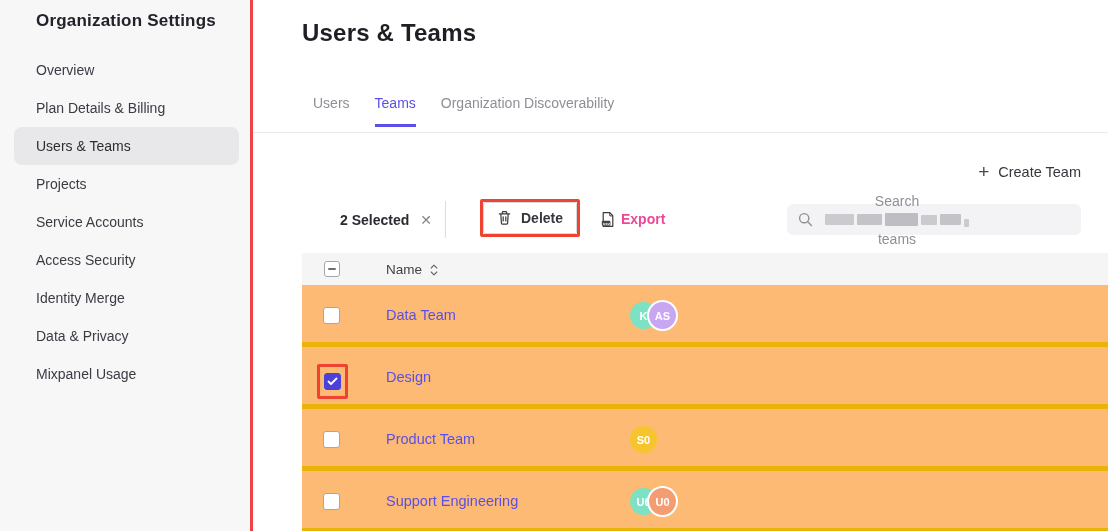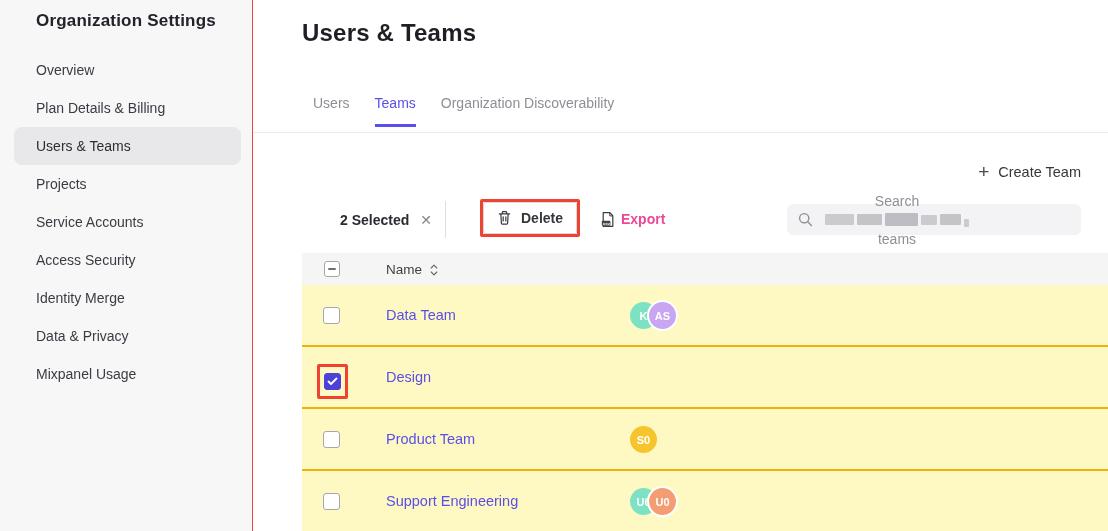--- a/index.html
+++ b/index.html
@@ -1,21 +1,21 @@
 <!DOCTYPE html>
 <html><head>
 <meta charset="utf-8">
 <style>
   * { margin:0; padding:0; box-sizing:border-box; }
   html,body { background:#fff; }
   body { font-family:"Liberation Sans","DejaVu Sans",sans-serif; }
   .app { position:relative; width:1108px; height:531px; overflow:hidden; background:#fff; }
 
   
-  .sidebar { position:absolute; left:0; top:0; width:253px; height:531px; background:#f7f7f8; border-right:1px solid #ef4444; }
+  .sidebar { position:absolute; left:0; top:0; width:253px; height:531px; background:#f7f7f8; border-right:3px solid #ef4444; }
   .sidebar-title { position:absolute; left:36px; top:11px; font-size:17px; font-weight:700; color:#22222a; letter-spacing:.2px; }
   .nav { position:absolute; left:0; top:51px; right:0; }
   .nav-item { height:38px; margin:0 11px 0 14px; padding-left:22px; display:flex; align-items:center; font-size:14px; color:#3b3b43; border-radius:8px; cursor:pointer; }
   .nav-item.active { background:#e8e8ea; color:#2c2c33; }
 
   
   .main { position:absolute; left:254px; top:0; width:854px; height:531px; background:#fff; }
   .page-title { position:absolute; left:48px; top:19px; font-size:24px; font-weight:700; color:#1e1e25; letter-spacing:.2px; }
 
   .tabs { position:absolute; left:59px; top:95px; display:flex; gap:25px; }
@@ -37,21 +37,21 @@
 
   .export-btn { position:absolute; left:346px; top:204px; display:flex; align-items:center; gap:5px; height:30px; background:none; border:none; font-size:14px; font-weight:600; color:#ec4899; cursor:pointer; font-family:inherit; }
 
   .search-box { position:absolute; right:27px; top:204px; width:294px; height:31px; background:#f3f3f5; border-radius:6px; display:flex; align-items:center; padding:0 11px; gap:9px; cursor:text; }
   .search-ph { font-size:14px; color:#8f8f96; display:flex; align-items:center; gap:4px; white-space:nowrap;flex-direction:column; }
   .rb { display:inline-block; border-radius:1px; }
 
   
   .table { position:absolute; left:48px; right:0; top:253px; }
   .thead { position:relative; height:32px; background:#f5f5f6; }
-  .row { position:relative; height:62px; border-bottom:2px solid #eab308; background:#fef9c3; }
+  .row { position:relative; height:62px; border-bottom:5px solid #eab308; background:#fdba74; }
 
   .cb { width:17px; height:17px; border:1.5px solid #a6a6ad; border-radius:3px; background:#fff; display:flex; align-items:center; justify-content:center; cursor:pointer; }
   .cb.small { width:16px; height:16px; }
   .cb .dash { width:8px; height:2px; background:#6f6f77; border-radius:1px; }
   .cb.checked { background:#4c41d9; border-color:#4c41d9; }
 
   .thead .cb { position:absolute; left:22px; top:8px; }
   .col-name { position:absolute; left:84px; top:9px; display:flex; align-items:center; gap:8px; font-size:13.5px; font-weight:500; color:#3f3f46;justify-content:space-between; }
 
   .row .cb { position:absolute; left:21px; top:22px; }

